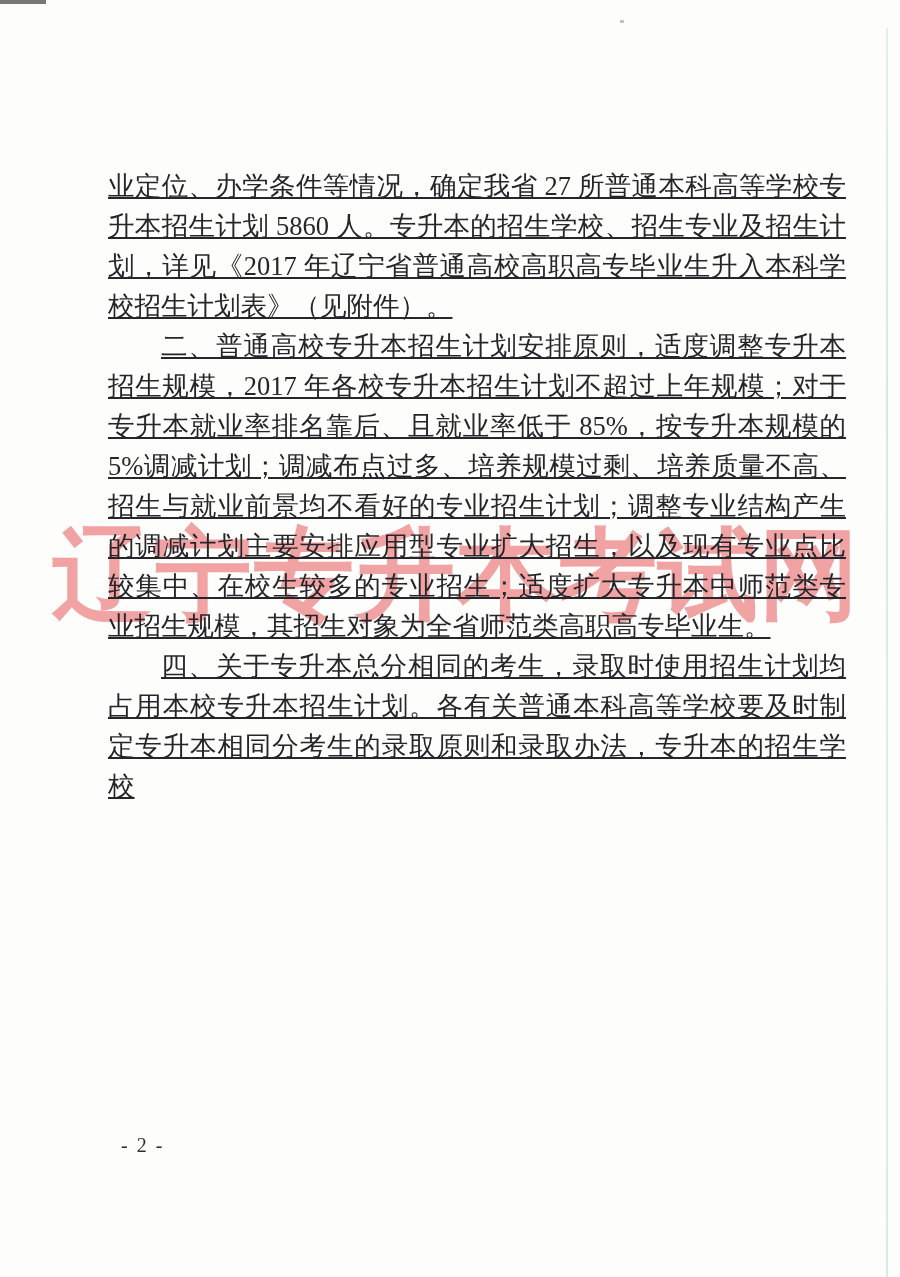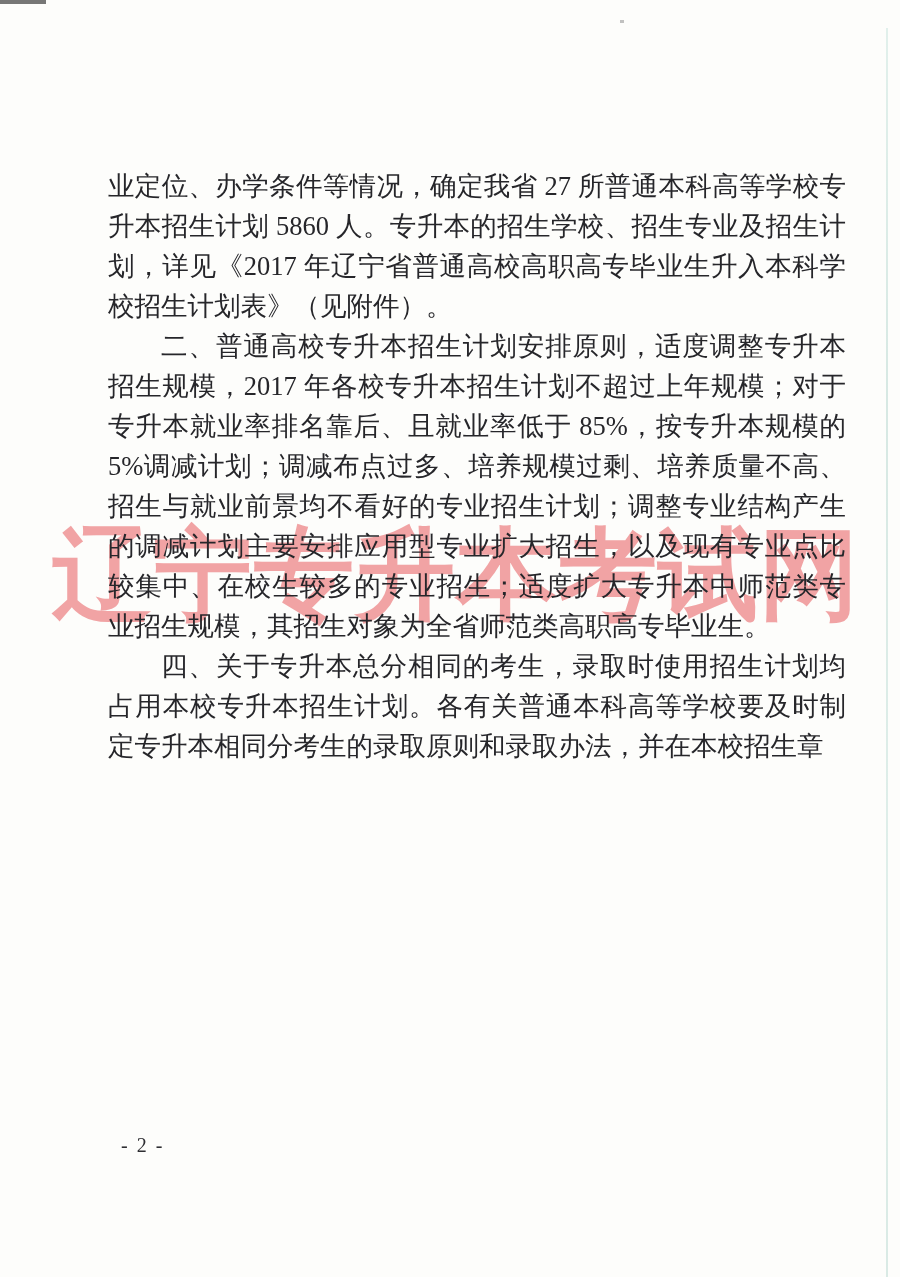--- a/index.html
+++ b/index.html
@@ -69,20 +69,21 @@
   .content {
     position: absolute;
     z-index: 2;
     left: 108px;
     top: 166px;
     width: 738px;
     color: #26262a;
     font-size: 26.5px;
     line-height: 40px;
     text-align: justify;
+    text-decoration: underline;
   }
   .para {
     margin: 0;
     text-indent: 2em;
   }
   .para.no-indent {
     text-indent: 0;
   }
   .page-number {
     position: absolute;
@@ -103,18 +104,18 @@
   <div class="corner-mark"></div>
   <div class="speck"></div>
   <div class="edge-line"></div>
 
   <div class="watermark wm-name">辽宁专升本考试网</div>
 
 
   <div class="content">
     <p class="para no-indent">业定位、办学条件等情况，确定我省 27 所普通本科高等学校专升本招生计划 5860 人。专升本的招生学校、招生专业及招生计划，详见《2017 年辽宁省普通高校高职高专毕业生升入本科学校招生计划表》（见附件）。</p>
     <p class="para">二、普通高校专升本招生计划安排原则，适度调整专升本招生规模，2017 年各校专升本招生计划不超过上年规模；对于专升本就业率排名靠后、且就业率低于 85%，按专升本规模的5%调减计划；调减布点过多、培养规模过剩、培养质量不高、招生与就业前景均不看好的专业招生计划；调整专业结构产生的调减计划主要安排应用型专业扩大招生，以及现有专业点比较集中、在校生较多的专业招生；适度扩大专升本中师范类专业招生规模，其招生对象为全省师范类高职高专毕业生。</p>
-    <p class="para">四、关于专升本总分相同的考生，录取时使用招生计划均占用本校专升本招生计划。各有关普通本科高等学校要及时制定专升本相同分考生的录取原则和录取办法，并在本校招生章</p>
+    <p class="para">四、关于专升本总分相同的考生，录取时使用招生计划均占用本校专升本招生计划。各有关普通本科高等学校要及时制定专升本相同分考生的录取原则和录取办法，专升本的招生学校</p>
   </div>
 
   <div class="page-number">- 2 -</div>
 
 </div>
 
 </body></html>

